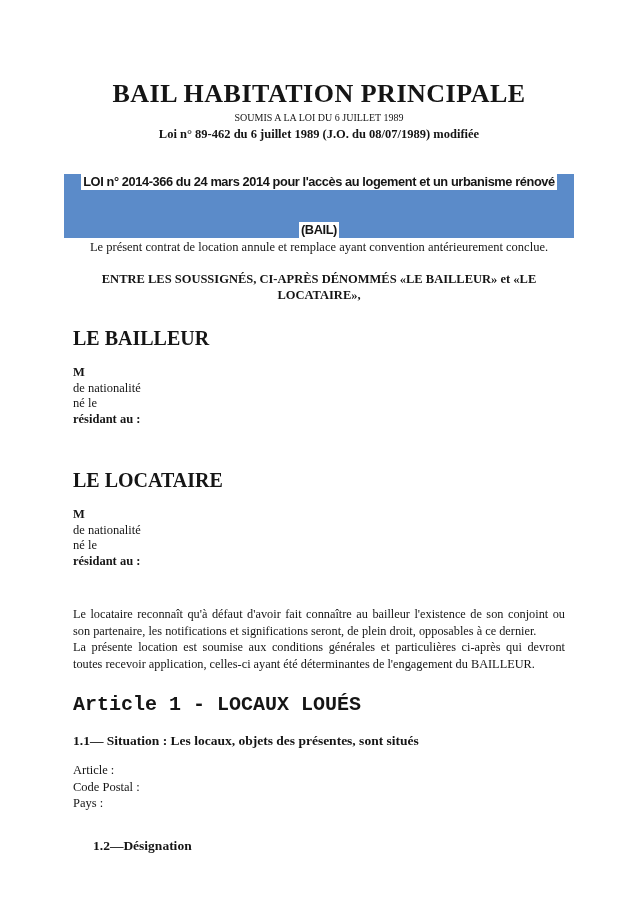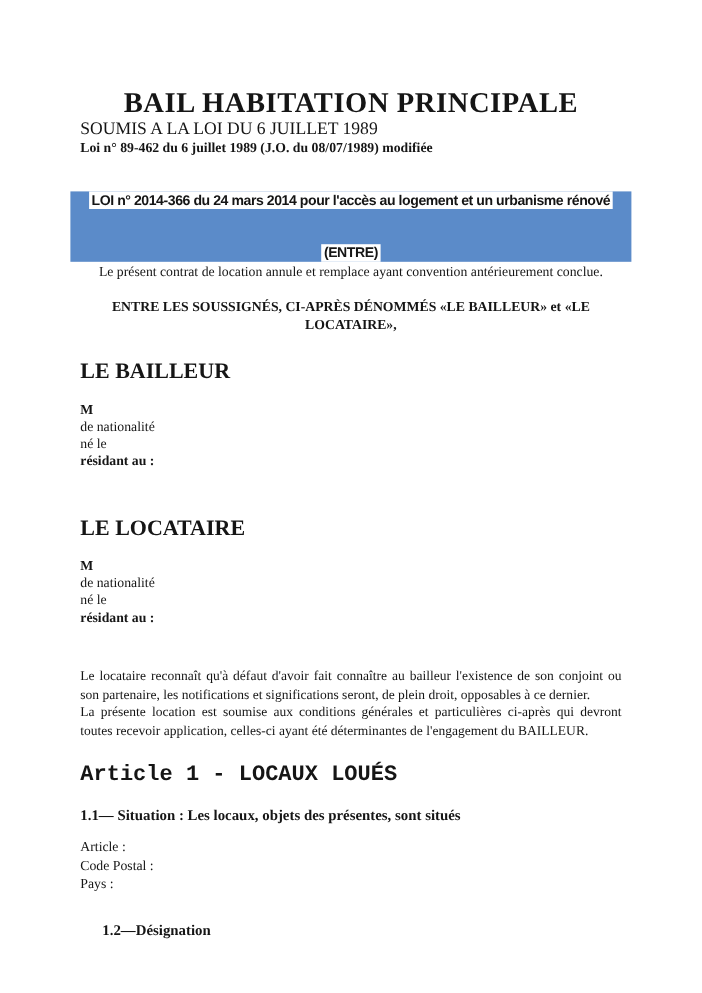--- a/index.html
+++ b/index.html
@@ -19,29 +19,29 @@
   }
   
   .doc-title {
     font-size: 26px;
     font-weight: bold;
     text-align: center;
     line-height: 28px;
     letter-spacing: 0.5px;
   }
   .doc-subtitle {
-    font-size: 16px;
-    text-align: left;
+    font-size: 10px;
+    text-align: center;
     line-height: 16px;
     margin-top: 2px;
   }
   .law-line {
     font-size: 12.5px;
     font-weight: bold;
-    text-align: left;
+    text-align: center;
     line-height: 16px;
   }
   .alur-block {
     background: #5b8bc9;
     margin: 1px -9px 0 -9px;
     text-align: center;
     font-family: "Liberation Sans", sans-serif;
     font-weight: bold;
     font-size: 12.8px;
     line-height: 16px;
@@ -100,21 +100,21 @@
 <body>
 
 <div class="page">
 
   <div class="doc-title">BAIL HABITATION PRINCIPALE</div>
   <div class="doc-subtitle">SOUMIS A LA LOI DU 6 JUILLET 1989</div>
   <div class="law-line">Loi n° 89-462 du 6 juillet 1989 (J.O. du 08/07/1989) modifiée</div>
 
   <div class="alur-block">
     <div class="alur-line"><span class="alur-text">LOI n° 2014-366 du 24 mars 2014 pour l'accès au logement et un urbanisme rénové</span></div>
-    <div class="alur-line"><span class="alur-text">(ENTRE)</span></div>
+    <div class="alur-line"><span class="alur-text">(BAIL)</span></div>
   </div>
 
   <div class="notice-line">Le présent contrat de location annule et remplace ayant convention antérieurement conclue.</div>
 
   <div class="parties-intro">ENTRE LES SOUSSIGNÉS, CI-APRÈS DÉNOMMÉS «LE BAILLEUR» et «LE LOCATAIRE»,</div>
 
   <div class="section-heading h-bailleur">LE BAILLEUR</div>
   <div class="party-fields">
     <div class="field-line bold">M</div>
     <div class="field-line">de nationalité</div>

